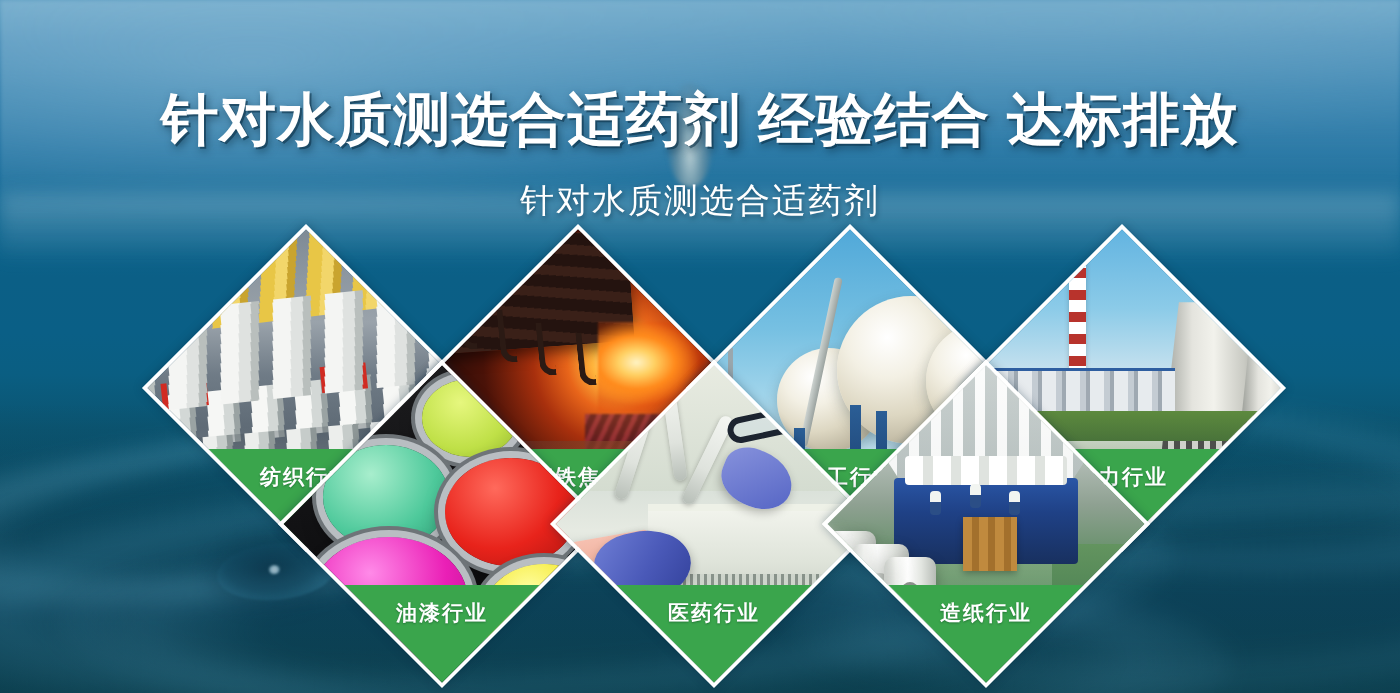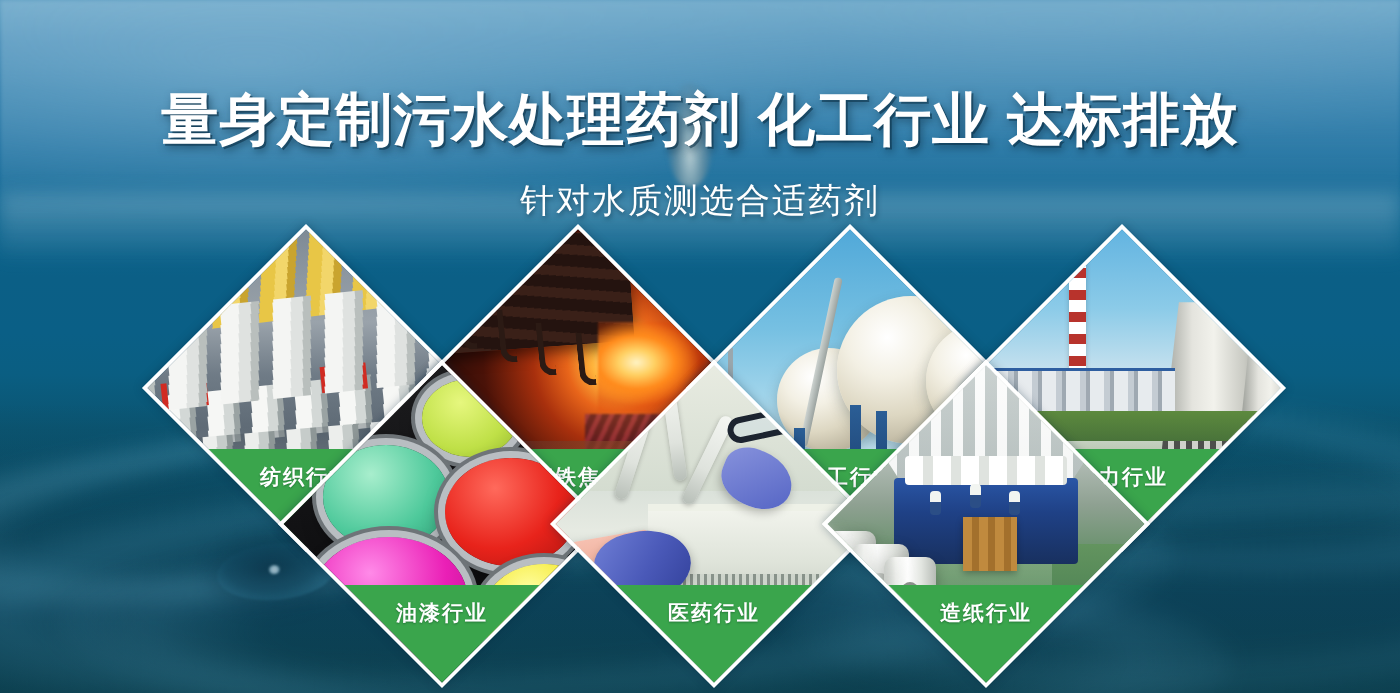--- a/index.html
+++ b/index.html
@@ -500,21 +500,21 @@
   <div class="droplet"></div>
   <div class="ripple r1"></div>
   <div class="ripple r2"></div>
   <div class="ripple r3"></div>
   <div class="ripple r4"></div>
   <div class="ripple r5"></div>
   <div class="crater"></div>
   <div class="dark-veil"></div>
 
   <div class="headline-wrap">
-    <div class="headline">量身定制污水处理药剂 化工行业 达标排放</div>
+    <div class="headline">针对水质测选合适药剂 经验结合 达标排放</div>
   </div>
 
   <div class="subline-wrap">
     <div class="subline">针对水质测选合适药剂</div>
   </div>
 
   <div id="diamonds">
 
     <div class="dia" style="left:190px; top:272px;">
       <div class="dia-inner">

